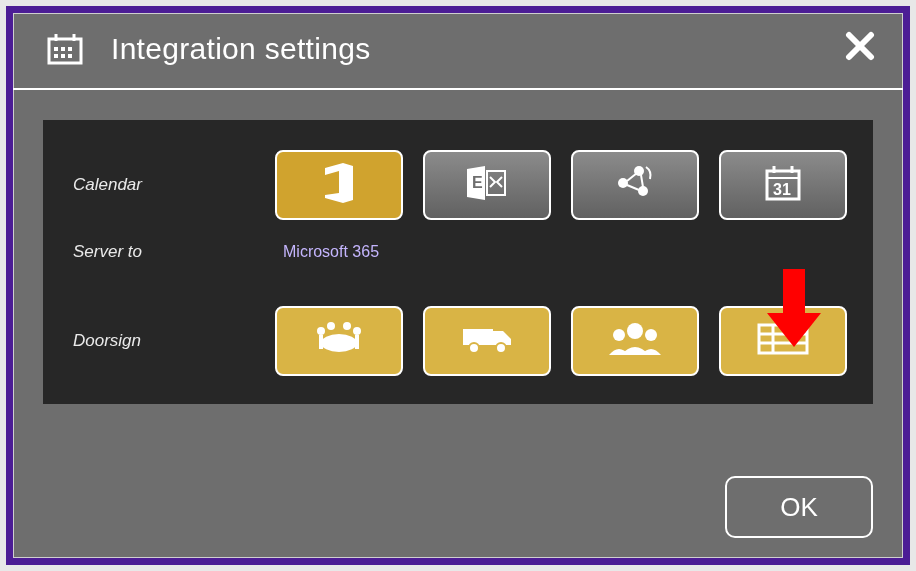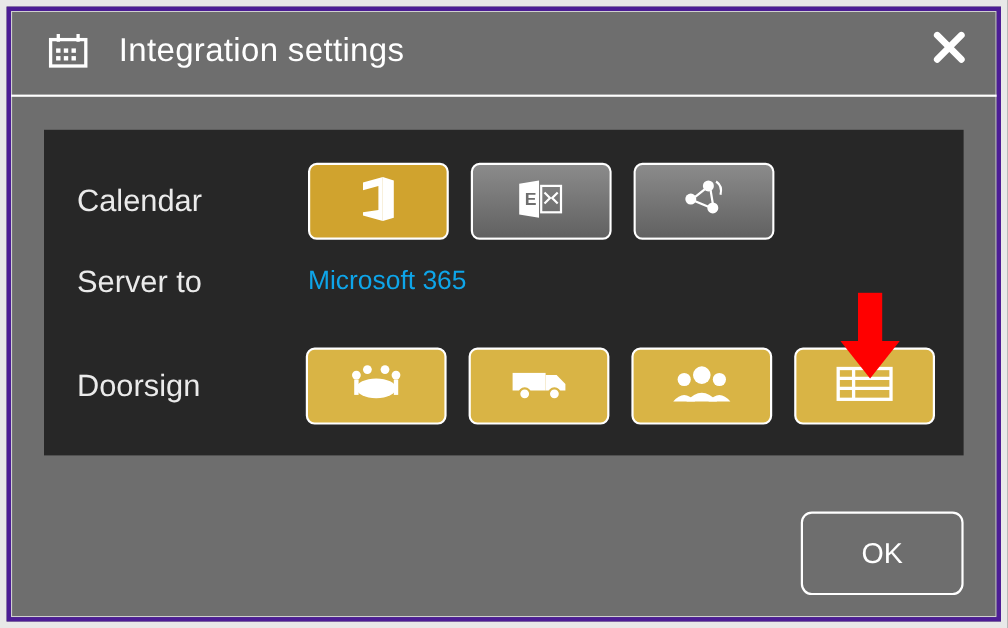--- a/index.html
+++ b/index.html
@@ -12,21 +12,21 @@
     font-family: "Segoe UI", Arial, sans-serif;
     color: #fff;
     overflow: hidden;
   }
   .dialog {
     position: relative;
     width: 904px;
     height: 559px;
     margin: 6px;
     background: #6e6e6e;
-    border: 4px solid #4c1d95;
+    border: 7px solid #4c1d95;
     box-shadow: 0 0 0 1px #cfcfcf inset;
   }
   .titlebar {
     display: flex;
     align-items: center;
     padding: 14px 22px 18px 32px;
     border-bottom: 2px solid #fff;
   }
   .titlebar .title-icon {
     display: inline-flex;
@@ -55,26 +55,27 @@
   }
 
   .row {
     display: flex;
     align-items: center;
     margin-bottom: 22px;
   }
   .row:last-child { margin-bottom: 0; }
   .row .lbl {
     width: 210px;
-    font-size: 28px;
+    font-size: 17px;
     color: #eaeaea;
+    font-style: italic;
   }
   .row .val {
-    font-size: 24px;
-    color: #0ea5e9;
+    font-size: 16px;
+    color: #c4b5fd;
   }
 
   .btnrow {
     display: flex;
     gap: 20px;
   }
 
   .optbtn {
     width: 128px;
     height: 70px;
@@ -89,21 +90,21 @@
   .optbtn.gold2 { background: #d9b445; }
   .optbtn.grey { background: linear-gradient(180deg,#8b8b8b 0%,#616161 100%); }
 
   .footer {
     position: absolute;
     right: 30px;
     bottom: 20px;
   }
   .ok-btn {
     width: 148px;
-    height: 76px;
+    height: 62px;
     background: #6e6e6e;
     border: 2px solid #fff;
     border-radius: 10px;
     display: flex;
     align-items: center;
     justify-content: center;
     font-size: 26px;
     color: #fff;
     cursor: pointer;
   }
@@ -175,20 +176,31 @@
             <svg width="44" height="44" viewBox="0 0 44 44">
               <circle cx="10" cy="22" r="5" fill="#fff"></circle>
               <circle cx="26" cy="10" r="5" fill="#fff"></circle>
               <circle cx="30" cy="30" r="5" fill="#fff"></circle>
               <path d="M14 20 L24 12 M14 24 L26 29 M28 14 L30 26" stroke="#fff" stroke-width="2" fill="none"></path>
               <path d="M33 6 q6 4 4 12" stroke="#fff" stroke-width="2" fill="none"></path>
             </svg>
           </span>
         </div>
 
+        <div class="optbtn grey">
+          <span>
+            <svg width="44" height="44" viewBox="0 0 44 44">
+              <rect x="6" y="10" width="32" height="28" fill="none" stroke="#fff" stroke-width="3"></rect>
+              <line x1="13" y1="5" x2="13" y2="12" stroke="#fff" stroke-width="3"></line>
+              <line x1="31" y1="5" x2="31" y2="12" stroke="#fff" stroke-width="3"></line>
+              <line x1="6" y1="17" x2="38" y2="17" stroke="#fff" stroke-width="2"></line>
+              <text x="12" y="34" font-size="16" font-family="Arial" fill="#fff" font-weight="600">31</text>
+            </svg>
+          </span>
+        </div>
 
       </div>
     </div>
 
     <div class="row">
       <div class="lbl">Server to</div>
       <div class="val">Microsoft 365</div>
     </div>
 
     <div class="row">

